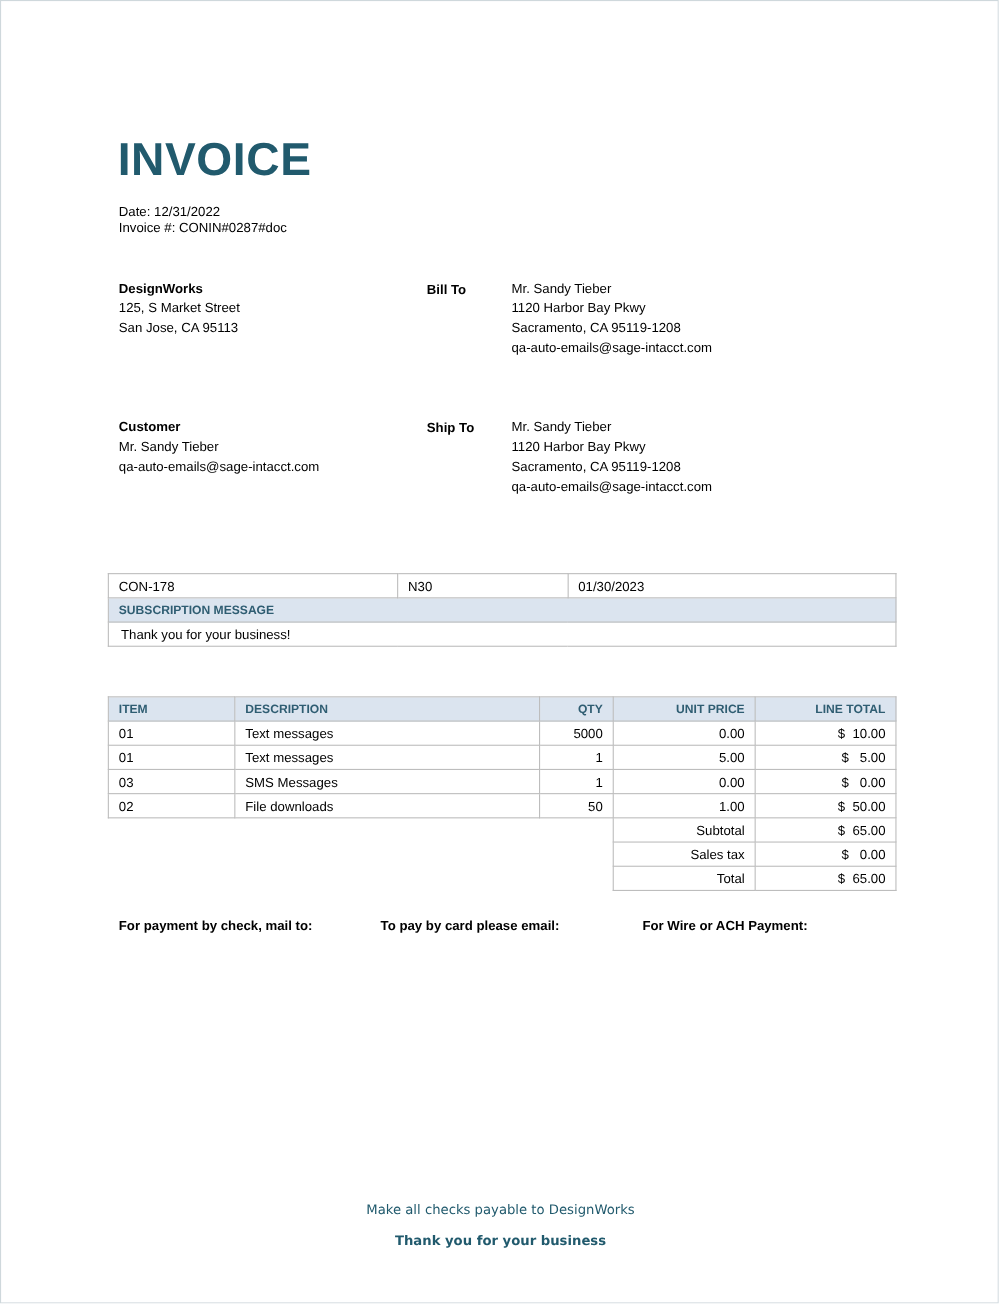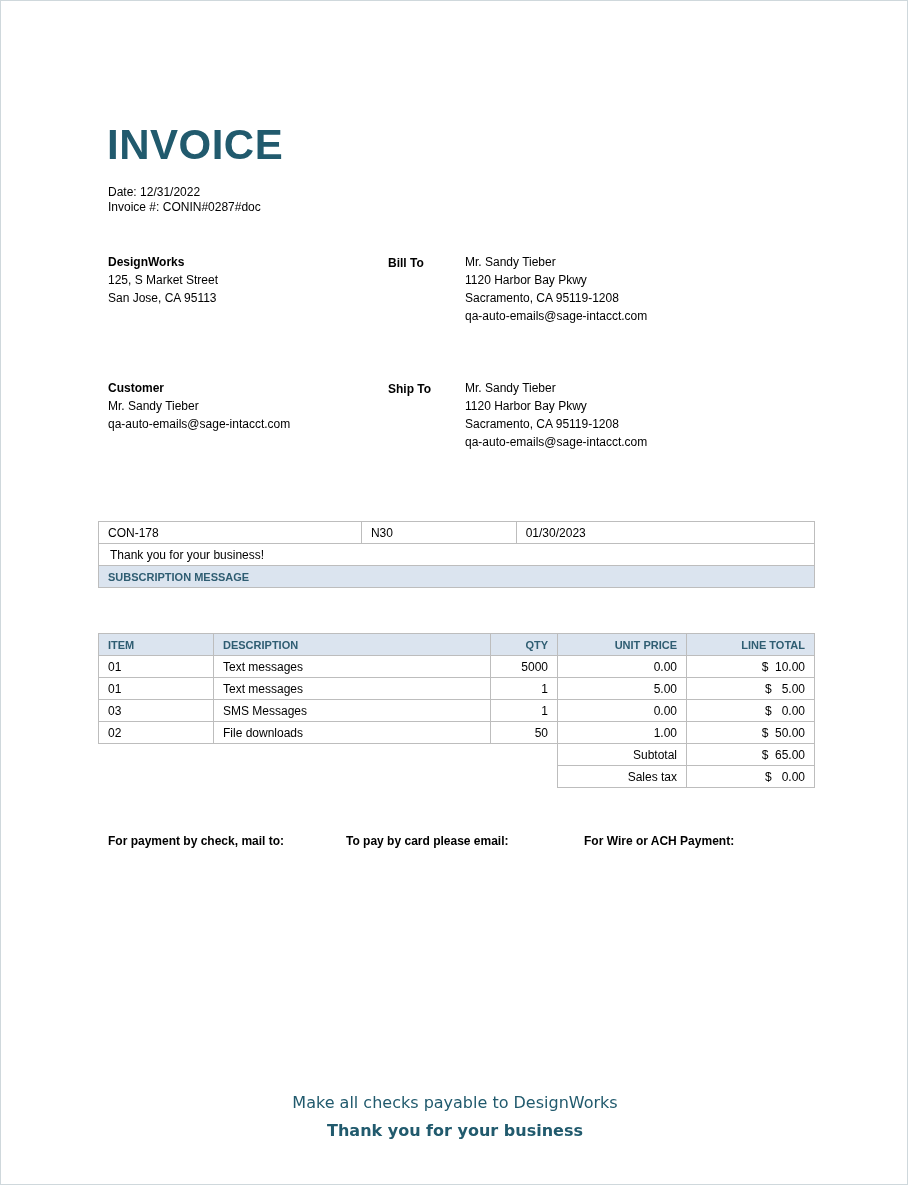--- a/index.html
+++ b/index.html
@@ -10,21 +10,21 @@
   .meta { left: 107px; top: 184px; font-size: 12px; line-height: 15px; }
   .addr { font-size: 12px; line-height: 18px; }
   .addr .bold { font-weight: bold; }
   .lbl { font-size: 12px; font-weight: bold; width: 60px; }
   table.grid { position: absolute; border-collapse: collapse; font-size: 12px; }
   table.grid td, table.grid th { border: 1px solid #bdbdbd; height: 21px; padding: 0 9px; }
   table.grid th { background: #dbe4ef; color: #2f5d72; font-weight: bold; font-size: 11px; text-align: left; }
   .r { text-align: right !important; }
   .noborder { border: none !important; background: transparent !important; }
   .pay { top: 833px; font-size: 12px; font-weight: bold; }
-  .footer { width: 908px; left: 0; text-align: center; font-family: "DejaVu Sans", sans-serif; font-size: 16px; color: #215a6d; }
+  .footer { width: 908px; left: 0; text-align: center; font-family: "DejaVu Sans", sans-serif; font-size: 12px; color: #215a6d; }
 </style>
 </head>
 <body>
 
 <div class="page">
 
   <div class="abs title">INVOICE</div>
 
   <div class="abs meta">
     <div><span>Date:</span> <span>12/31/2022</span></div>
@@ -60,24 +60,24 @@
   </div>
 
   <table class="grid" style="left:97px; top:520px; width:717px;">
     <tbody>
     <tr>
       <td>CON-178</td>
       <td>N30</td>
       <td>01/30/2023</td>
     </tr>
     <tr>
-      <td colspan="3" style="padding-left:11px;">Thank you for your business!</td>
+      <th colspan="3">SUBSCRIPTION MESSAGE</th>
     </tr>
     <tr>
-      <th colspan="3">SUBSCRIPTION MESSAGE</th>
+      <td colspan="3" style="padding-left:11px;">Thank you for your business!</td>
     </tr>
   </tbody>
     </table>
 
   <table class="grid" style="left:97px; top:632px; width:717px;">
     <tbody>
         <tr>
       <th style="width:96px;">ITEM</th>
       <th style="width:258px;">DESCRIPTION</th>
       <th class="r" style="width:48px;">QTY</th>
@@ -115,20 +115,25 @@
     <tr>
       <td class="noborder" colspan="3"></td>
       <td class="r">Subtotal</td>
       <td class="r" style="white-space:pre;">$  65.00</td>
     </tr>
     <tr>
       <td class="noborder" colspan="3"></td>
       <td class="r">Sales tax</td>
       <td class="r" style="white-space:pre;">$   0.00</td>
     </tr>
+    <tr>
+      <td class="noborder" colspan="3"></td>
+      <td class="r">Total</td>
+      <td class="r" style="white-space:pre;">$  65.00</td>
+    </tr>
   </tbody>
     </table>
 
   <div class="abs pay" style="left:107px;">For payment by check, mail to:</div>
   <div class="abs pay" style="left:345px;">To pay by card please email:</div>
   <div class="abs pay" style="left:583px;">For Wire or ACH Payment:</div>
 
   <div class="abs footer" style="top:1092px;">Make all checks payable to DesignWorks</div>
   <div class="abs footer" style="top:1120px; font-weight:bold;">Thank you for your business</div>
 

